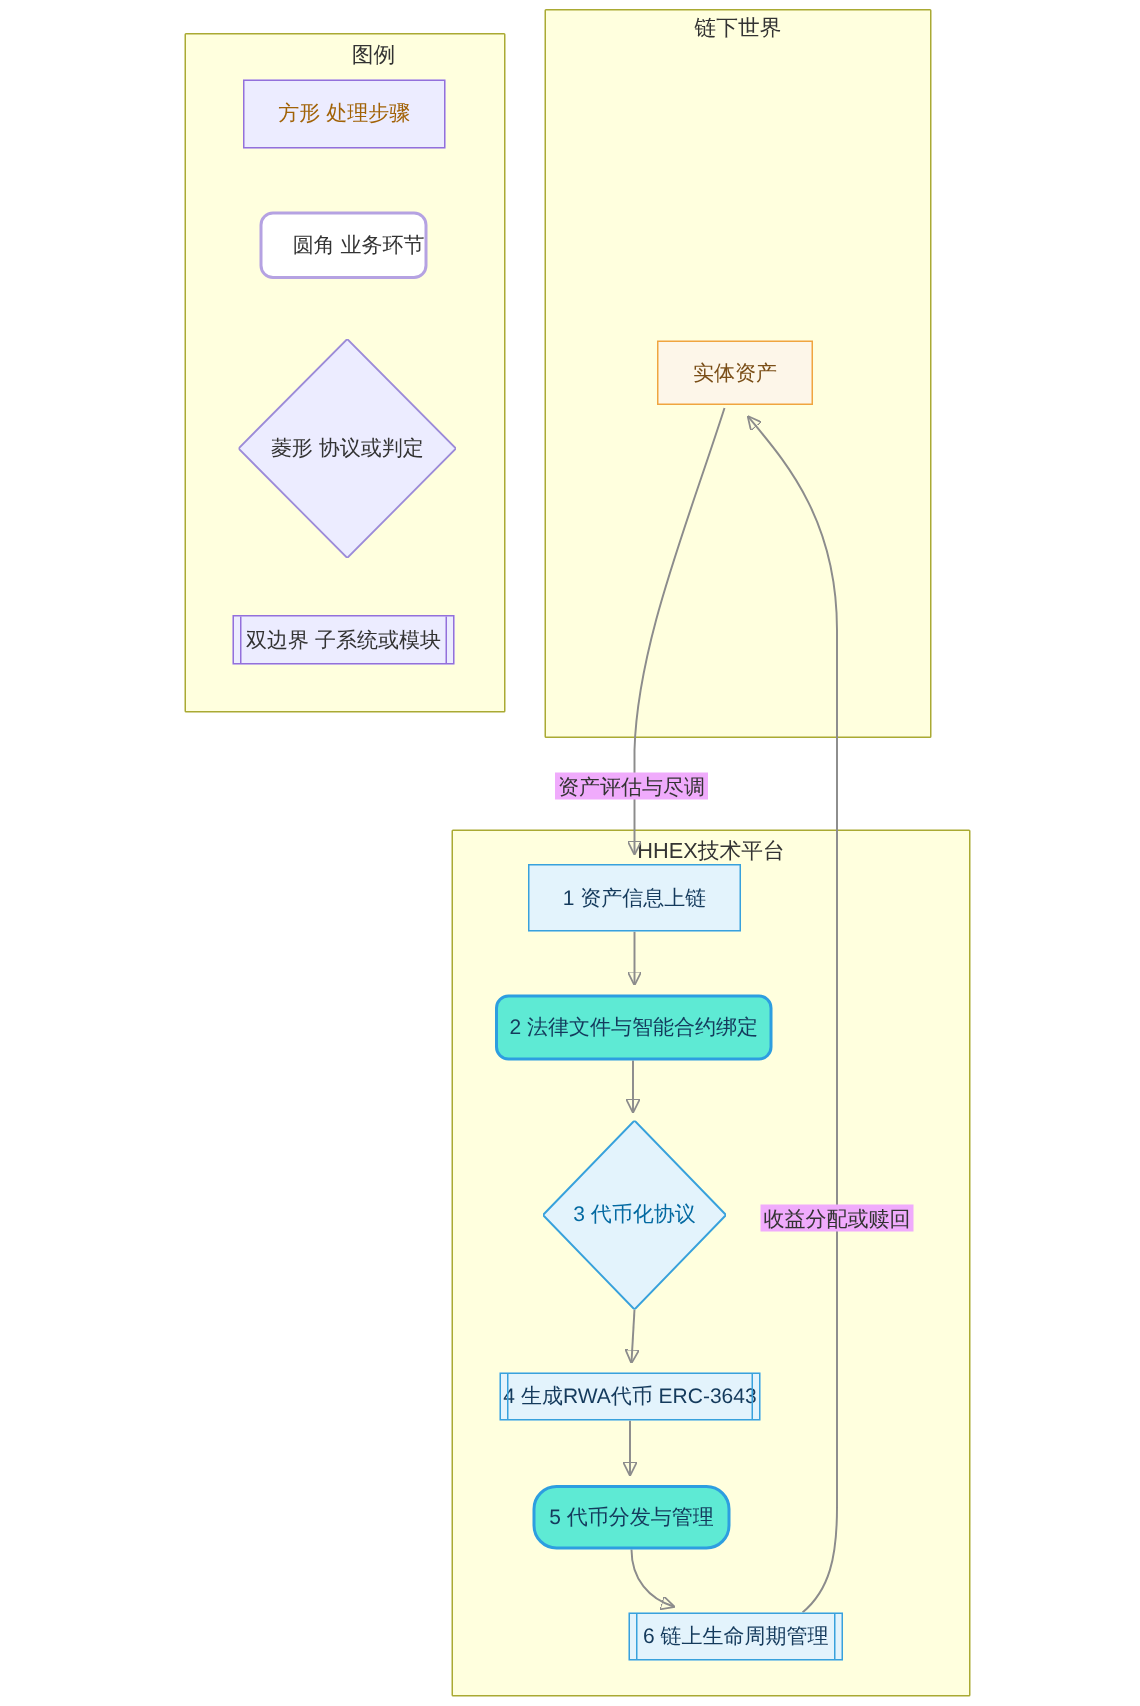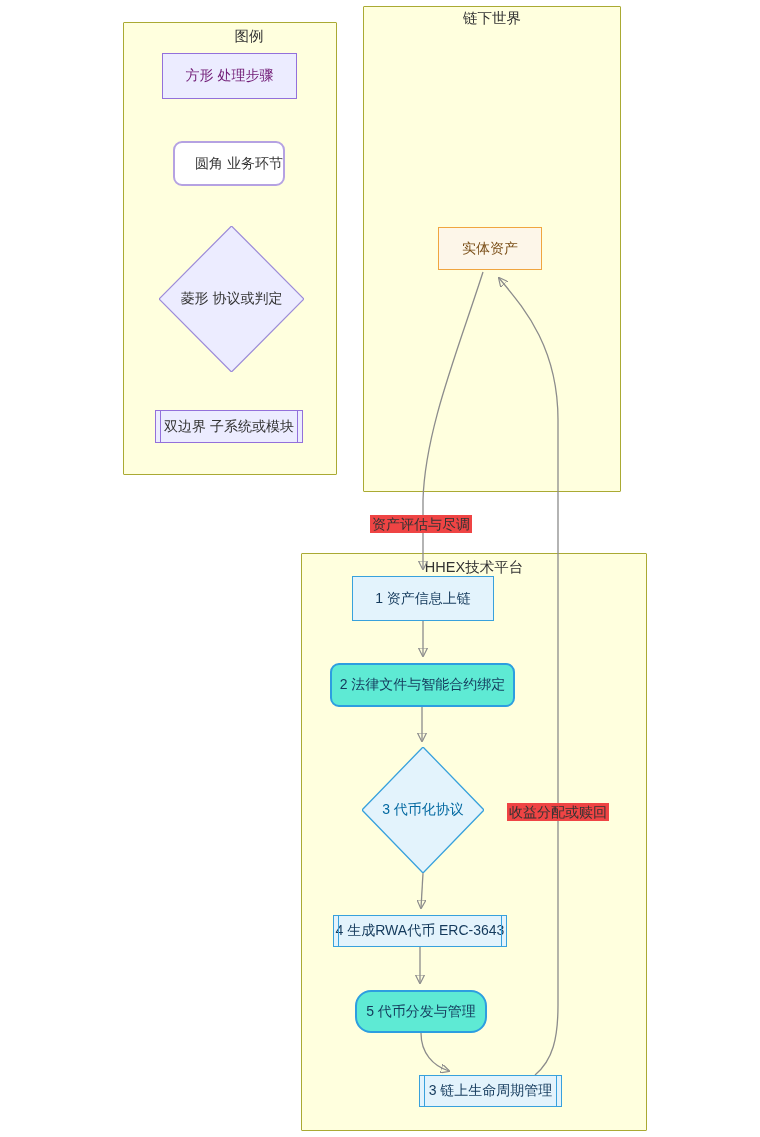--- a/index.html
+++ b/index.html
@@ -11,28 +11,28 @@
   .cluster-title{position:absolute;left:0;right:0;text-align:center;font-size:14.5px;color:#333;}
 
   #legend-box{left:123px;top:22px;width:212px;height:451px;}
   #offchain-box{left:363px;top:6px;width:246px;height:484px;padding-left:10px;}
   #platform-box{left:301px;top:553px;width:344px;height:576px;}
 
   
   #edges{position:absolute;left:0;top:0;width:760px;height:1137px;pointer-events:none;}
   #edges path{fill:none;stroke:#8C8C8C;stroke-width:1.3px;}
 
-  .edge-label{position:absolute;transform:translate(-50%,-50%);background:#ef4444;color:#333;
+  .edge-label{position:absolute;transform:translate(-50%,-50%);background:#f0abfc;color:#333;
               font-size:14px;line-height:18px;padding:0 2px;white-space:nowrap;}
 
   
   .node{position:absolute;display:flex;align-items:center;justify-content:center;
         font-size:14px;white-space:nowrap;box-sizing:border-box;}
 
-  .purple-rect{background:#ECECFF;border:1px solid #9370DB;color:#701a75;}
+  .purple-rect{background:#ECECFF;border:1px solid #9370DB;color:#a16207;}
   .purple-round{background:#FFFFFF;border:2px solid #B5A2E2;border-radius:9px;color:#333;justify-content:flex-end;}
   .purple-sub{background:#ECECFF;border:1px solid #9370DB;color:#333;}
   .purple-sub .inner-line{background:#9370DB;}
 
   .blue-rect{background:#E3F3FC;border:1.5px solid #38A1DC;color:#143A5C;}
   .blue-round{background:#5eead4;border:2px solid #2D9EE0;border-radius:9px;color:#143A5C;}
   .blue-sub{background:#E3F3FC;border:1.5px solid #38A1DC;color:#143A5C;}
   .blue-sub .inner-line{background:#38A1DC;}
 
   .orange-rect{background:#FDF6E9;border:1.5px solid #F0A53F;color:#7A4E17;}
@@ -152,16 +152,16 @@
     <span>4 生成RWA代币 ERC-3643</span>
   </div>
 
   <div class="node blue-round" id="node5">
     <span>5 代币分发与管理</span>
   </div>
 
   <div class="node blue-sub" id="node6">
     <span class="inner-line l"></span>
     <span class="inner-line r"></span>
-    <span>3 链上生命周期管理</span>
+    <span>6 链上生命周期管理</span>
   </div>
 
 </div>
 
 </body></html>

